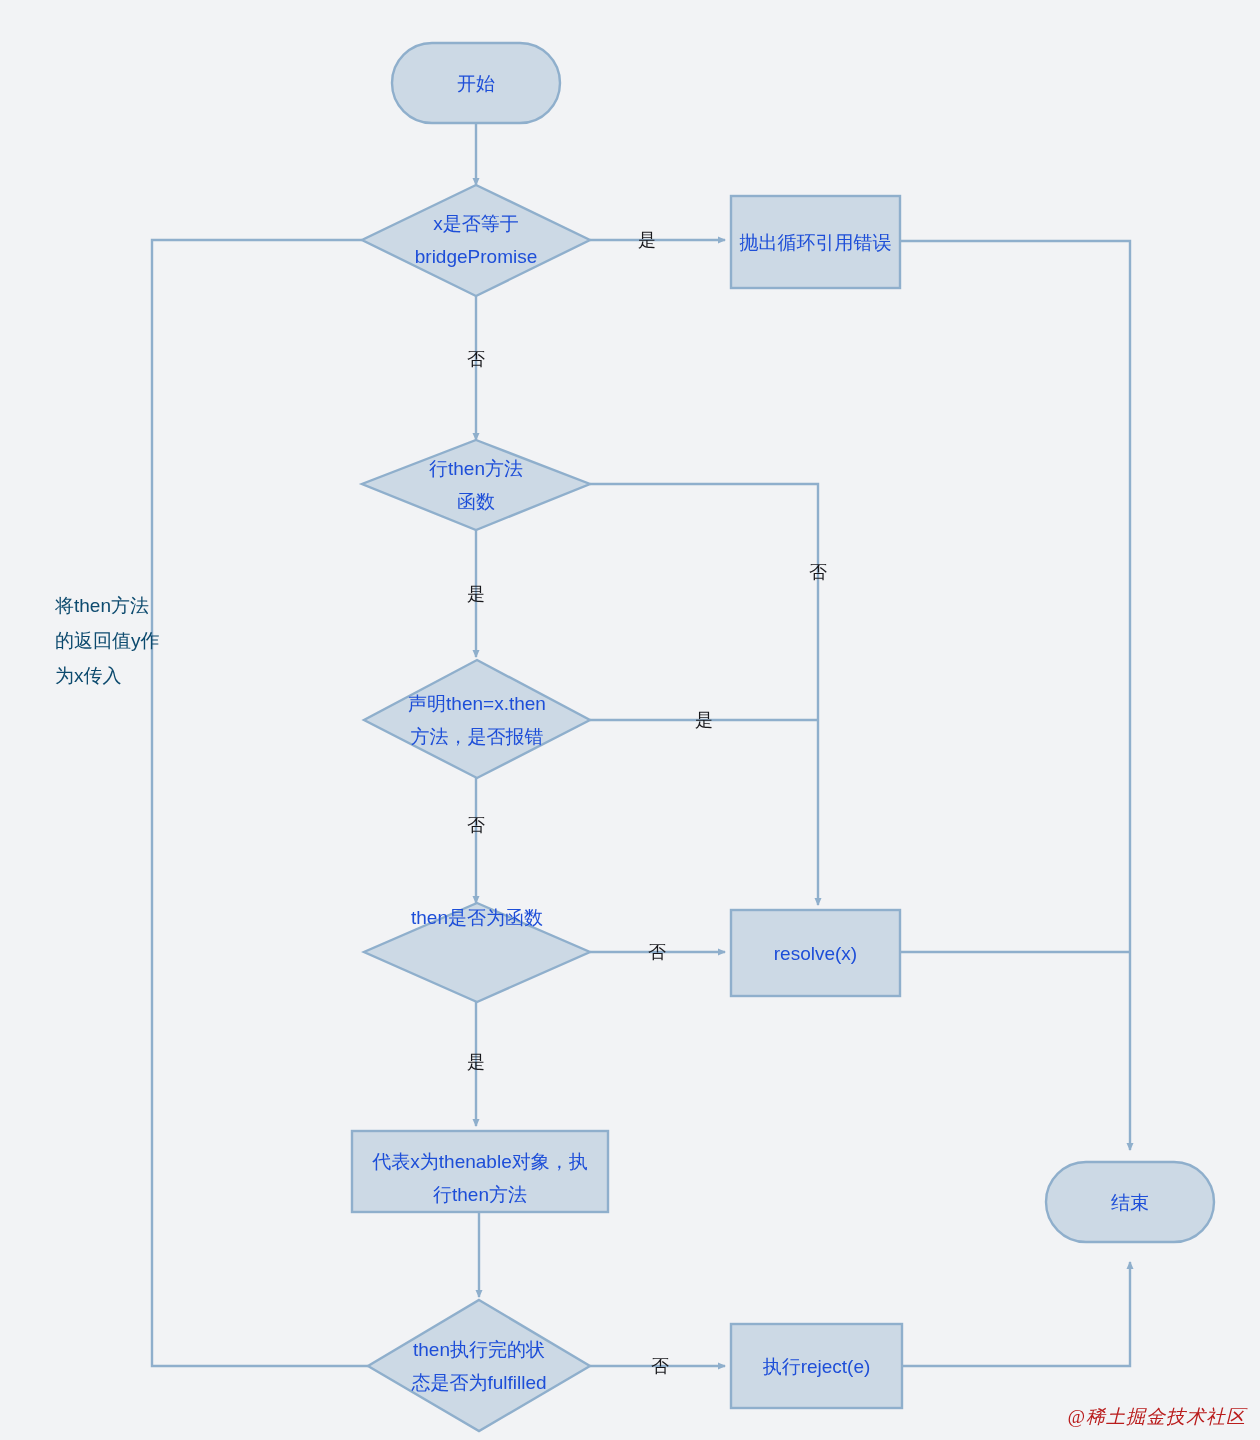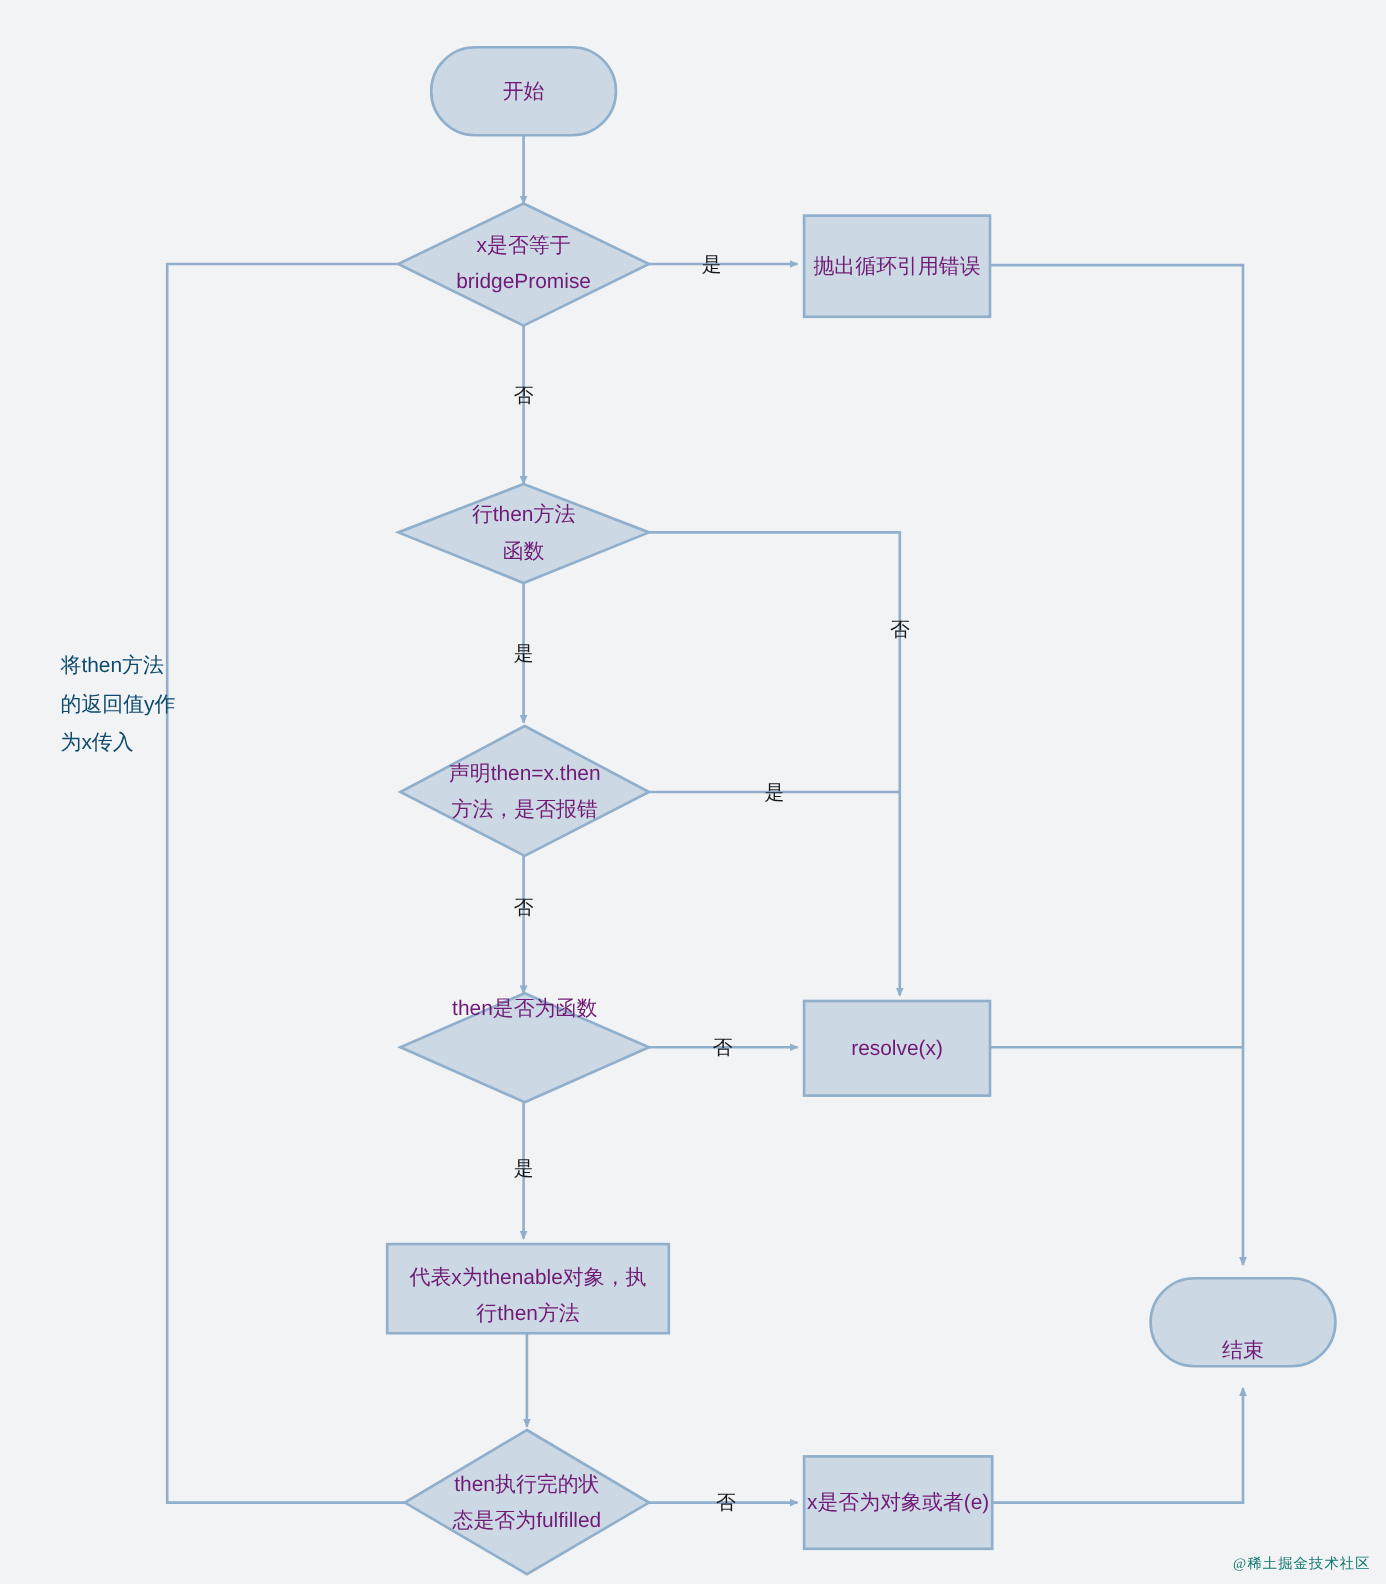--- a/index.html
+++ b/index.html
@@ -20,21 +20,21 @@
     left: 0;
     width: 1260px;
     height: 1440px;
   }
   .node-label {
     position: absolute;
     display: flex;
     align-items: center;
     justify-content: center;
     text-align: center;
-    color: #701a75;
+    color: #1d4ed8;
     font-size: 19px;
     line-height: 33px;
     pointer-events: none;
     white-space: pre-line;
   }
   .edge-label {
     position: absolute;
     color: #18181c;
     font-size: 18px;
     line-height: 22px;
@@ -45,24 +45,25 @@
     color: #0c4a6e;
     font-size: 19px;
     line-height: 35px;
     width: 105px;
     text-align: left;
   }
   .watermark {
     position: absolute;
     right: 14px;
     bottom: 10px;
-    color: #0f766e;
-    font-size: 13px;
+    color: #b91c1c;
+    font-size: 19px;
     letter-spacing: 1px;
     font-family: "Liberation Serif", "DejaVu Serif", serif;
+    font-style: italic;
   }
 </style>
 </head>
 <body>
 
 <svg id="flow-canvas" viewBox="0 0 1260 1440">
   <defs>
     <marker id="arrow" markerWidth="10" markerHeight="10" refX="7.2" refY="4" orient="auto" markerUnits="userSpaceOnUse">
       <path d="M0,0.4 L8.2,4 L0,7.6 z" fill="#8fafcc"></path>
     </marker>
@@ -132,23 +133,23 @@
 <div class="node-label" style="left:372px; top:890px; width:210px; height:54px;">then是否为函数</div>
 
 <div class="node-label" style="left:731px; top:910px; width:169px; height:86px;text-align:center;">resolve(x)</div>
 
 <div class="node-label" style="left:356px; top:1131px; width:248px; height:94px;">代表x为thenable对象，执
 行then方法</div>
 
 <div class="node-label" style="left:374px; top:1324px; width:210px; height:84px;">then执行完的状
 态是否为fulfilled</div>
 
-<div class="node-label" style="left:731px; top:1324px; width:171px; height:84px;">x是否为对象或者(e)</div>
+<div class="node-label" style="left:731px; top:1324px; width:171px; height:84px;">执行reject(e)</div>
 
-<div class="node-label" style="left:1046px; top:1188px; width:168px; height:80px;">结束</div>
+<div class="node-label" style="left:1046px; top:1162px; width:168px; height:80px;">结束</div>
 
 <div class="edge-label" style="left:626px; top:229px; width:42px;">是</div>
 
 <div class="edge-label" style="left:455px; top:348px; width:42px;">否</div>
 
 <div class="edge-label" style="left:797px; top:561px; width:42px;">否</div>
 
 <div class="edge-label" style="left:455px; top:583px; width:42px;">是</div>
 
 <div class="edge-label" style="left:683px; top:709px; width:42px;">是</div>

